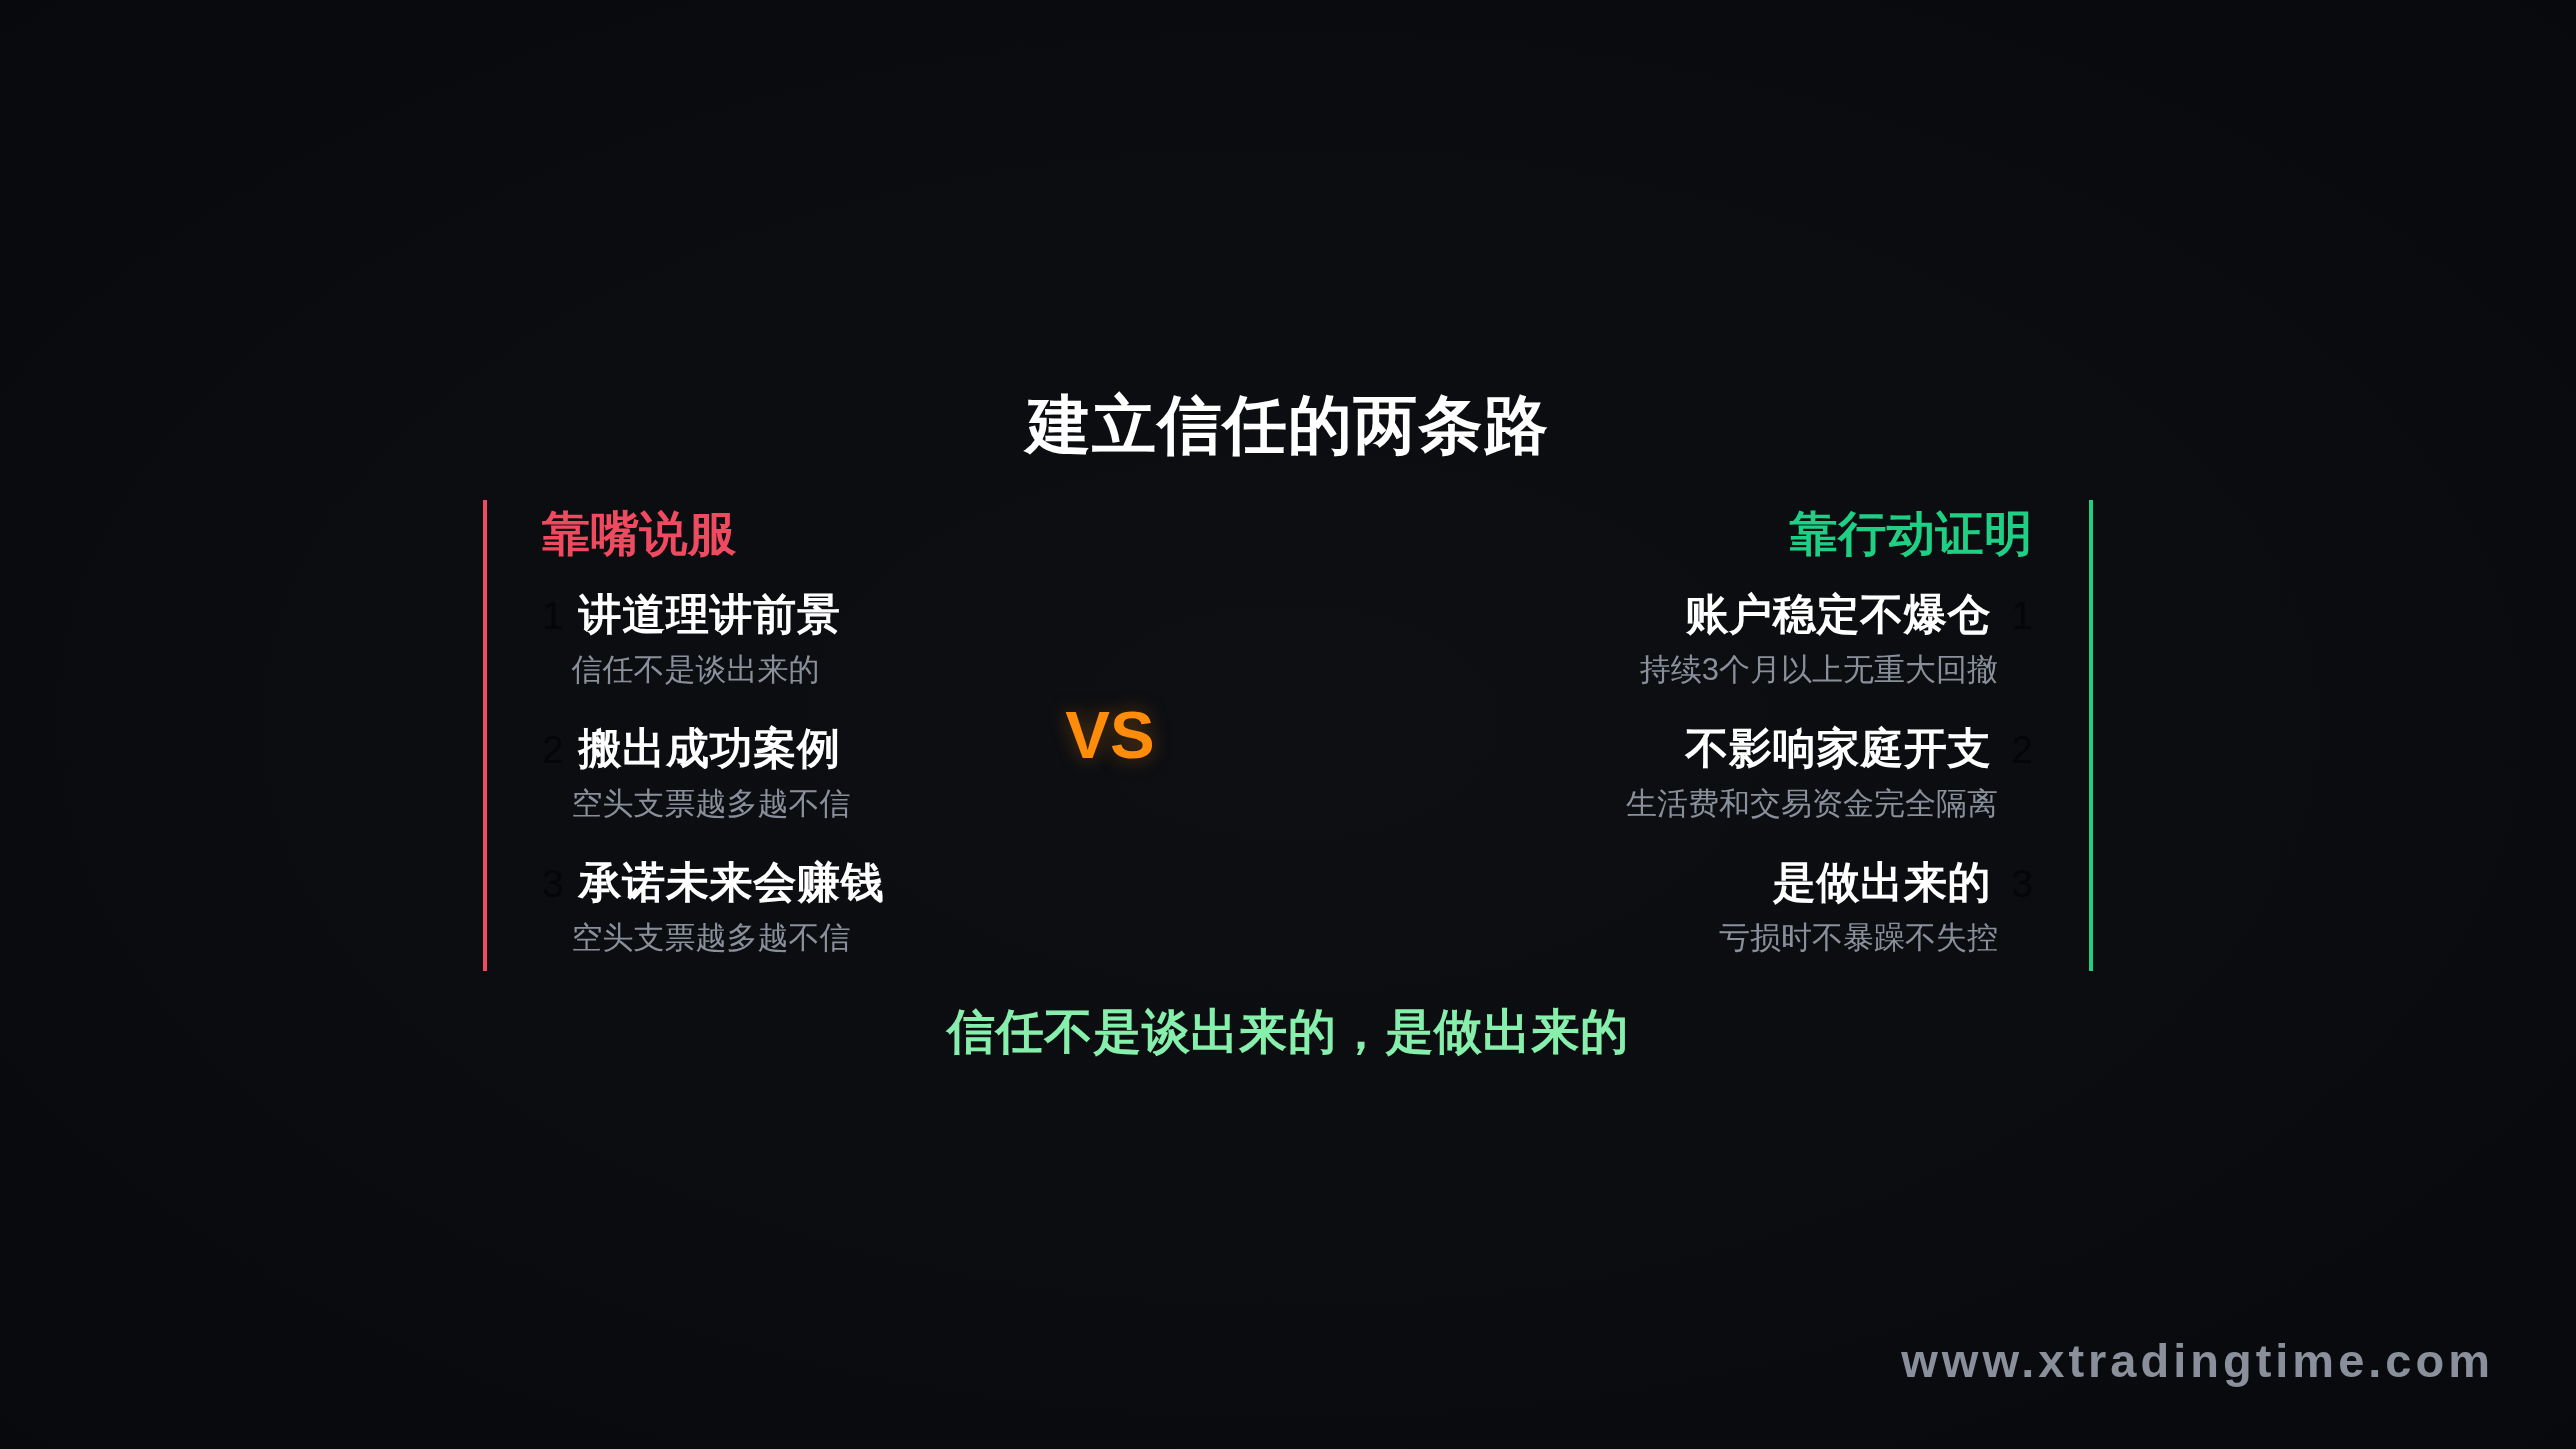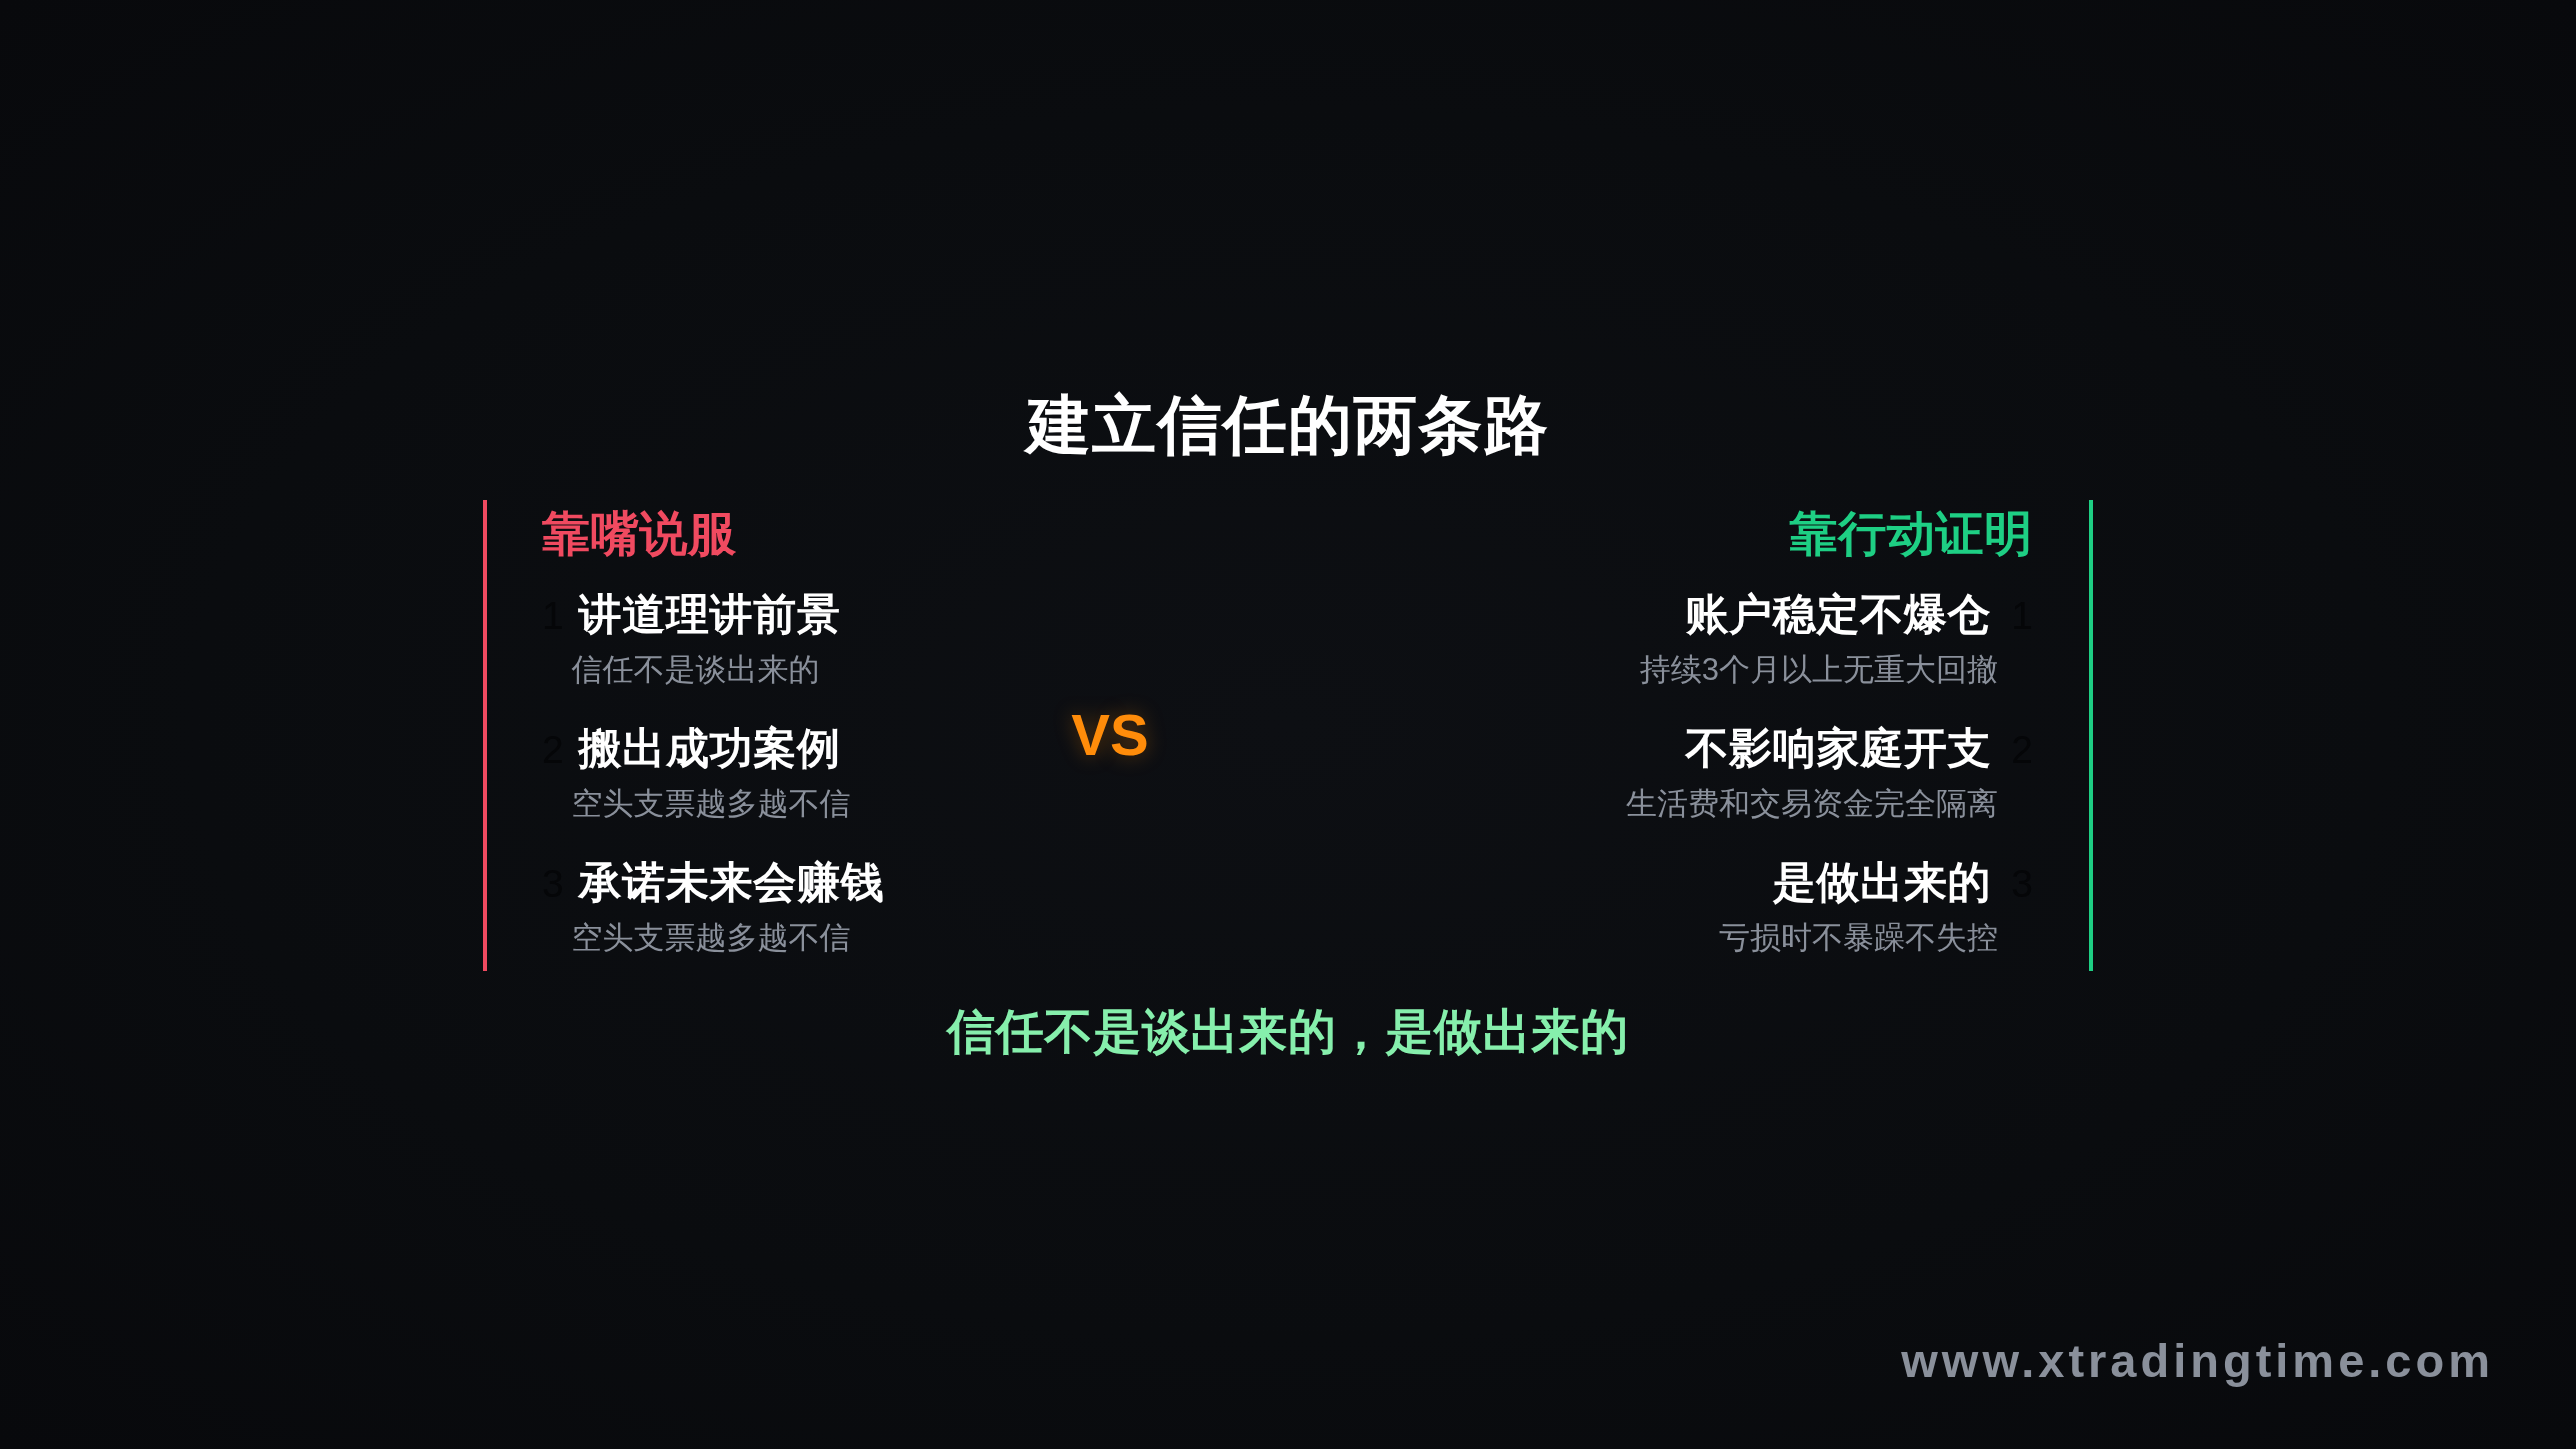--- a/index.html
+++ b/index.html
@@ -92,21 +92,21 @@
     .side .item.i1 { top: 82px; }
     .side .item.i2 { top: 216px; }
     .side .item.i3 { top: 350px; }
 
     .vs {
       position: absolute;
       left: 0;
       width: 2220px;
       top: 691px;
       text-align: center;
-      font-size: 58px;
+      font-size: 67px;
       line-height: 87px;
       font-weight: bold;
       text-shadow: 0 0 20px rgba(255, 140, 10, 0.35);
     }
     .tagline {
       position: absolute;
       left: 0;
       width: 2576px;
       top: 998px;
       text-align: center;

